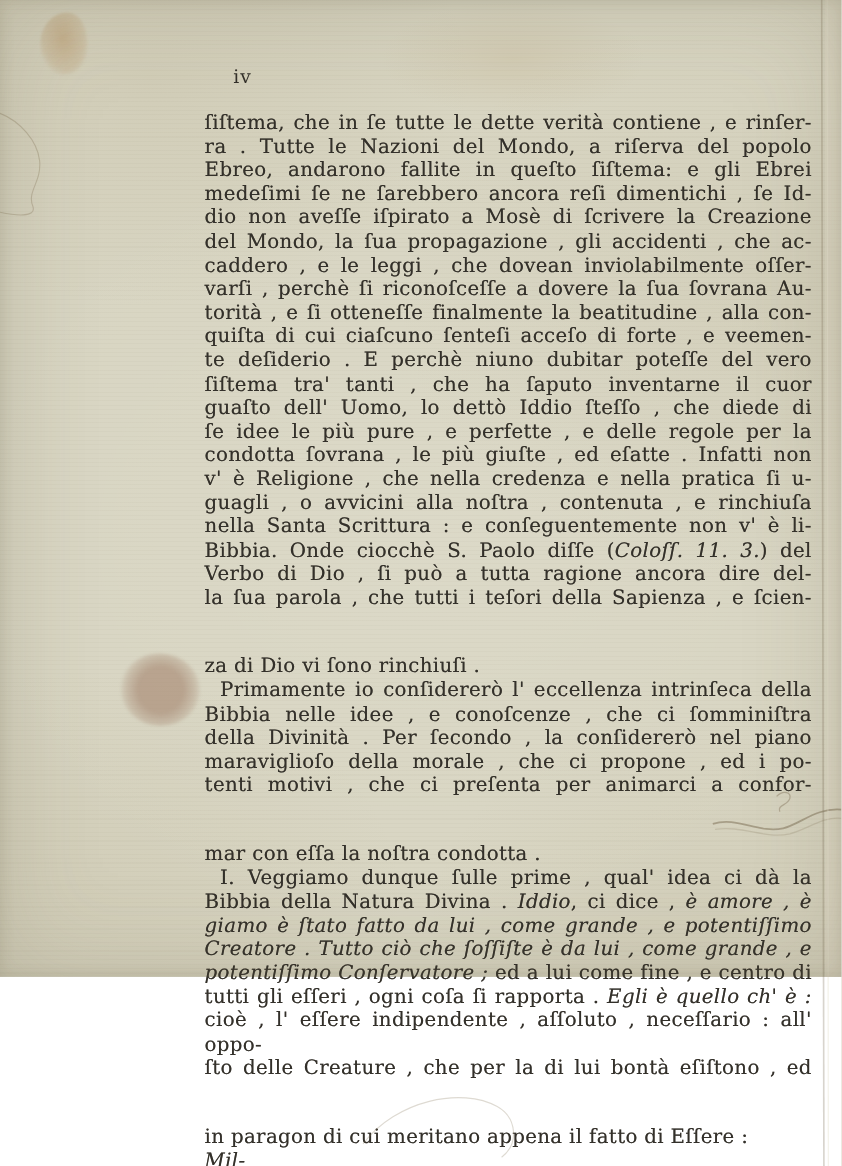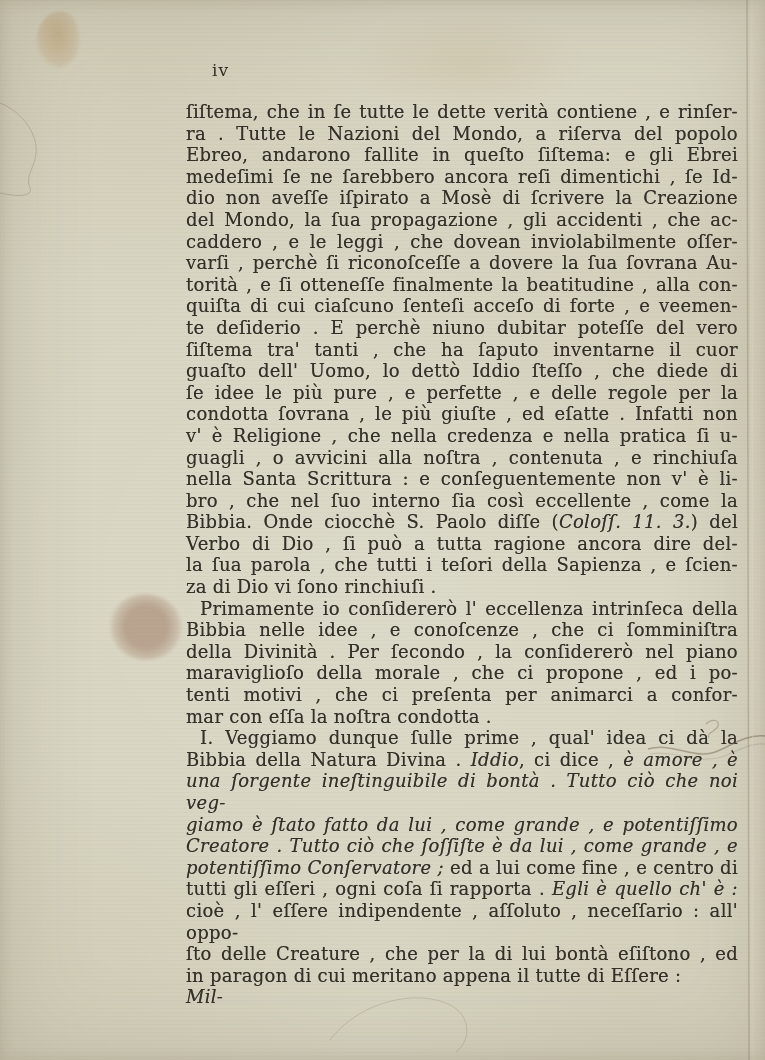--- a/index.html
+++ b/index.html
@@ -1,17 +1,17 @@
 <!DOCTYPE html>
 <html><head>
 <meta charset="utf-8">
 <style>
   html,body{margin:0;padding:0;width:765px;height:1060px;overflow:hidden;}
   .page{
-    position:relative;width:765px;height:1060px;
+    position:relative;width:765px;height:888px;
     background:#d8d5c2;
     font-family:"DejaVu Serif", serif;
     color:#33302a;
   }
   .layer{position:absolute;inset:0;pointer-events:none;}
   .texture{
     background:repeating-linear-gradient(180deg,
       rgba(105,98,70,.035) 0px, rgba(105,98,70,.035) 1px,
       transparent 1px, transparent 4px);
     z-index:1;
@@ -54,21 +54,21 @@
     position:absolute;left:212px;top:60px;
     font-size:17px;letter-spacing:1px;z-index:3;
   }
   .textblock{
     position:absolute;left:186px;top:101px;width:552px;
     font-size:18px;line-height:21.6px;letter-spacing:.3px;
     text-shadow:0 0 .5px rgba(40,35,25,.55);
     z-index:3;
   }
   .line{text-align:justify;text-align-last:justify;}
-  .line.end{text-align-last:left;}
+  .line.end{text-align-last:left;margin-top:41px;}
   .line.indent{text-indent:14px;}
   .it{font-style:italic;}
   .catchline{text-align:left;padding-right:47px;}
 </style>
 </head>
 <body>
 
 <div class="page">
 
   <div class="layer texture"></div>
@@ -92,41 +92,39 @@
         <div class="line"><span>torità , e ſi otteneſſe finalmente la beatitudine , alla con-</span></div>
         <div class="line"><span>quiſta di cui ciaſcuno ſenteſi acceſo di forte , e veemen-</span></div>
         <div class="line"><span>te deſiderio . E perchè niuno dubitar poteſſe del vero</span></div>
         <div class="line"><span>ſiſtema tra' tanti , che ha ſaputo inventarne il cuor</span></div>
         <div class="line"><span>guaſto dell' Uomo, lo dettò Iddio ſteſſo , che diede di</span></div>
         <div class="line"><span>ſe idee le più pure , e perfette , e delle regole per la</span></div>
         <div class="line"><span>condotta ſovrana , le più giuſte , ed eſatte . Infatti non</span></div>
         <div class="line"><span>v' è Religione , che nella credenza e nella pratica ſi u-</span></div>
         <div class="line"><span>guagli , o avvicini alla noſtra , contenuta , e rinchiuſa</span></div>
         <div class="line"><span>nella Santa Scrittura : e conſeguentemente non v' è li-</span></div>
-        <div class="line"><span>bro , che nel ſuo interno ſia così eccellente , come la</span></div>
         <div class="line"><span>Bibbia. Onde ciocchè S. Paolo diſſe (</span><span class="it">Coloſſ. 11. 3.</span><span>) del</span></div>
         <div class="line"><span>Verbo di Dio , ſi può a tutta ragione ancora dire del-</span></div>
         <div class="line"><span>la ſua parola , che tutti i teſori della Sapienza , e ſcien-</span></div>
         <div class="line end"><span>za di Dio vi ſono rinchiuſi .</span></div>
         <div class="line indent"><span>Primamente io conſidererò l' eccellenza intrinſeca della</span></div>
         <div class="line"><span>Bibbia nelle idee , e conoſcenze , che ci ſomminiſtra</span></div>
         <div class="line"><span>della Divinità . Per ſecondo , la conſidererò nel piano</span></div>
         <div class="line"><span>maraviglioſo della morale , che ci propone , ed i po-</span></div>
         <div class="line"><span>tenti motivi , che ci preſenta per animarci a confor-</span></div>
         <div class="line end"><span>mar con eſſa la noſtra condotta .</span></div>
         <div class="line indent"><span>I. Veggiamo dunque ſulle prime , qual' idea ci dà la</span></div>
         <div class="line"><span>Bibbia della Natura Divina . </span><span class="it">Iddio</span><span>, ci dice , </span><span class="it">è amore , è</span></div>
-        <div class="line"><span class="it">una ſorgente ineſtinguibile di bontà . Tutto ciò che noi veg-</span></div>
         <div class="line"><span class="it">giamo è ſtato fatto da lui , come grande , e potentiſſimo</span></div>
         <div class="line"><span class="it">Creatore . Tutto ciò che ſoſſiſte è da lui , come grande , e</span></div>
         <div class="line"><span class="it">potentiſſimo Conſervatore ; </span><span>ed a lui come fine , e centro di</span></div>
         <div class="line"><span>tutti gli eſſeri , ogni coſa ſi rapporta . </span><span class="it">Egli è quello ch' è :</span></div>
         <div class="line"><span>cioè , l' eſſere indipendente , aſſoluto , neceſſario : all' oppo-</span></div>
         <div class="line"><span>ſto delle Creature , che per la di lui bontà eſiſtono , ed</span></div>
-        <div class="line end"><span>in paragon di cui meritano appena il tutte di Eſſere :</span></div>
+        <div class="line end"><span>in paragon di cui meritano appena il fatto di Eſſere :</span></div>
       </div>
     <div class="line catchline">
       <span class="it">Mil-</span>
     </div>
   </div>
 
   <svg class="marks" width="765" height="1060" viewBox="0 0 765 1060">
 
     <path d="M0,103 C18,110 34,128 36,146 C38,166 24,174 30,188 C33,198 14,196 0,193" fill="none" stroke="#8a7a5e" stroke-opacity="0.35" stroke-width="1"></path>
 

